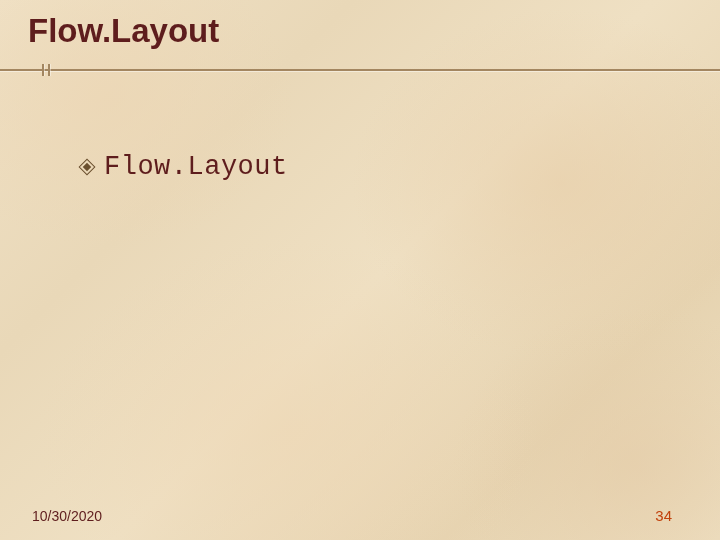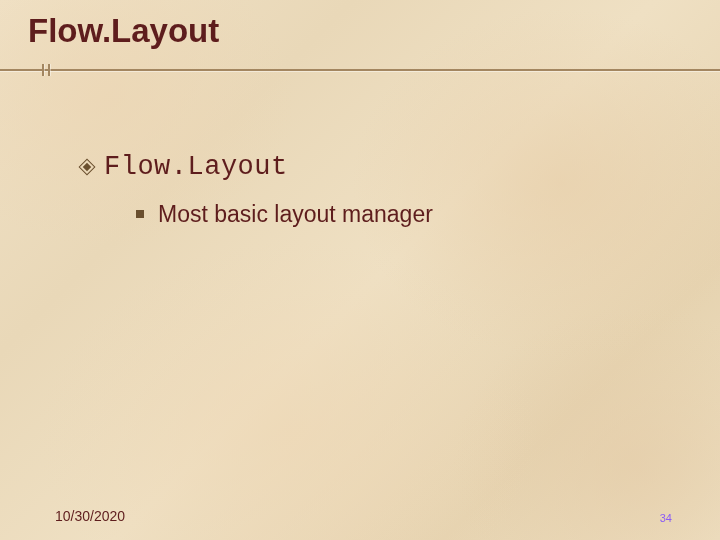--- a/index.html
+++ b/index.html
@@ -107,31 +107,31 @@
     flex: 0 0 8px;
   }
   .level2-text {
     font-size: 23px;
     line-height: 1.28;
     color: #5e1d1d;
   }
 
   .footer-date {
     position: absolute;
-    left: 55px;
+    left: 32px;
     bottom: 16px;
     font-size: 14px;
     color: #5e1d1d;
   }
   .footer-page {
     position: absolute;
     right: 48px;
     bottom: 16px;
-    font-size: 11px;
-    color: #8b5cf6;
+    font-size: 15px;
+    color: #c2410c;
   }
 </style>
 </head>
 <body>
 
 <div class="slide-title">Flow.Layout</div>
 
 <div class="title-rule">
   <div class="hline"></div>
   <div class="dash1"></div>
@@ -140,20 +140,16 @@
 
 <div class="level1">
   <div class="diamond-bullet">
     <div class="d-outer"></div>
     <div class="d-inner"></div>
   </div>
   <div class="level1-text">Flow.Layout</div>
 </div>
 
 <div class="level2-list">
-  <div class="level2-item">
-    <div class="square-bullet"></div>
-    <div class="level2-text">Most basic layout manager</div>
-  </div>
 </div>
 
 <div class="footer-date">10/30/2020</div>
 <div class="footer-page">34</div>
 
 </body></html>

